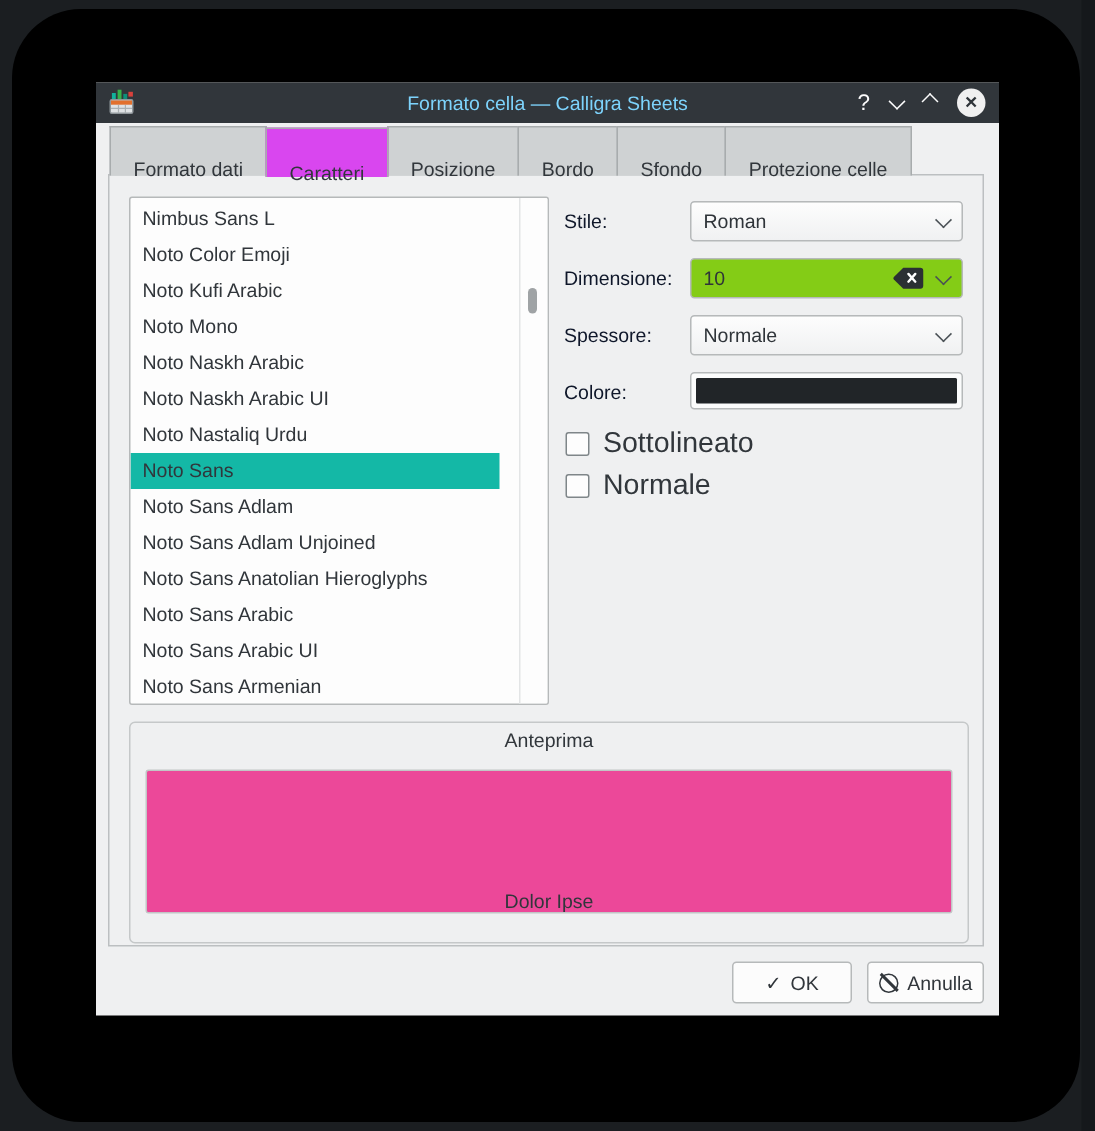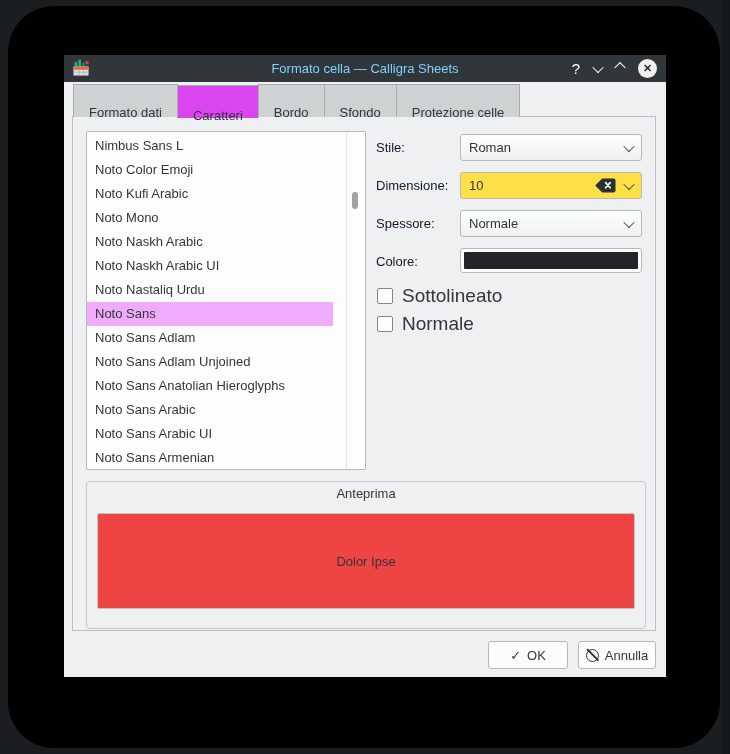--- a/index.html
+++ b/index.html
@@ -33,44 +33,44 @@
        background:#cfd2d3;border:1px solid #a8acad;border-bottom:none;margin-right:-1px}
   .tab.current{height:29px;line-height:28px;background:#d946ef;border-color:#a8acad;position:relative;z-index:4;margin-bottom:-1px}
 
   
   .pane{position:absolute;left:8px;top:61px;width:584px;height:515px;border:1px solid #bcbfc1;box-sizing:border-box;background:#eff0f1}
 
   
   .fontlist{position:absolute;left:22px;top:76px;width:280px;height:339px;box-sizing:border-box;background:#fdfdfd;border:1px solid #b6b9ba;border-radius:2px;overflow:hidden}
   .fl-rows{position:absolute;left:0;top:2px;right:32px}
   .fl-row{height:24px;line-height:24px;padding-left:8px;font-size:13px;color:#31363b;white-space:nowrap}
-  .fl-row.current{background:#f0abfc}
+  .fl-row.current{background:#14b8a6}
   .fl-scroll{position:absolute;top:0;right:0;width:18px;height:100%;border-left:1px solid #e3e5e6;background:#fdfdfd}
   .fl-thumb{position:absolute;left:5px;top:60px;width:6px;height:17px;border-radius:3px;background:#9fa3a5}
 
   
   .flabel{position:absolute;left:312px;width:90px;font-size:13px;color:#0f172a}
   .control{position:absolute;left:396px;width:182px;box-sizing:border-box;display:flex;align-items:center;
            border:1px solid #b6b9ba;border-radius:3px;font-size:13px;color:#2f3439;padding:0 8px}
   .combo{background:linear-gradient(#fdfdfd,#f0f1f2)}
-  .combo-edit{background:#fde047}
+  .combo-edit{background:#84cc16}
   .combo .chev,.combo-edit .chev{border-color:#4a5055;margin-left:auto}
   .clear-btn{margin-left:auto;margin-right:9px;display:flex;align-items:center}
   .color-btn{padding:3px;background:#fbfcfc}
   .color-fill{width:100%;height:100%;background:#212528;border-radius:1px}
 
   .checkrow{position:absolute;left:313px;display:flex;align-items:center;gap:9px}
   .checkbox{width:14px;height:14px;background:#fdfdfd;border:1px solid #7f8689;border-radius:2px}
   .checklabel{font-size:19px;color:#31363b}
 
   
   .group{position:absolute;left:22px;top:426px;width:560px;height:148px;box-sizing:border-box;border:1px solid #c5c8c9;border-radius:4px}
   .group-title{position:absolute;left:0;right:0;top:4px;text-align:center;font-size:13px;color:#31363b}
-  .preview-box{position:absolute;left:10px;top:31px;width:538px;height:96px;box-sizing:border-box;background:#ef4444;border:1px solid #c2c5c6;border-radius:2px;
-               display:flex;align-items:center;justify-content:center}
+  .preview-box{position:absolute;left:10px;top:31px;width:538px;height:96px;box-sizing:border-box;background:#ec4899;border:1px solid #c2c5c6;border-radius:2px;
+               display:flex;align-items:flex-end;justify-content:center}
   .preview-text{font-size:13px;color:#31363b}
 
   
   .btn{position:absolute;top:586px;height:28px;box-sizing:border-box;background:#fcfcfc;border:1px solid #b6b9ba;border-radius:3px;
        display:flex;align-items:center;justify-content:center;gap:6px;font-size:13px;color:#31363b}
   .btn-ok{left:424px;width:80px}
   .btn-cancel{left:514px;width:78px}
   .check-glyph{font-size:13px;color:#2f3439}
   .no-icon{position:relative;width:11px;height:11px;border:1.5px solid #31363b;border-radius:50%}
   .no-icon::after{content:"";position:absolute;left:-2px;top:4.5px;width:16px;height:1.5px;background:#31363b;transform:rotate(45deg)}
@@ -105,20 +105,21 @@
       <span class="tb-close">
           <span>✕</span>
         </span>
     </span>
   </div>
 
   <div class="tabbar">
 
   <div class="tab"><span>Formato dati</span></div>
       <div class="tab current"><span>Caratteri</span></div>
+      <div class="tab"><span>Posizione</span></div>
       <div class="tab"><span>Bordo</span></div>
       <div class="tab"><span>Sfondo</span></div>
       <div class="tab"><span>Protezione celle</span></div>
     </div>
 
   <div class="pane"></div>
 
   <div class="fontlist">
     <div class="fl-rows">
 

